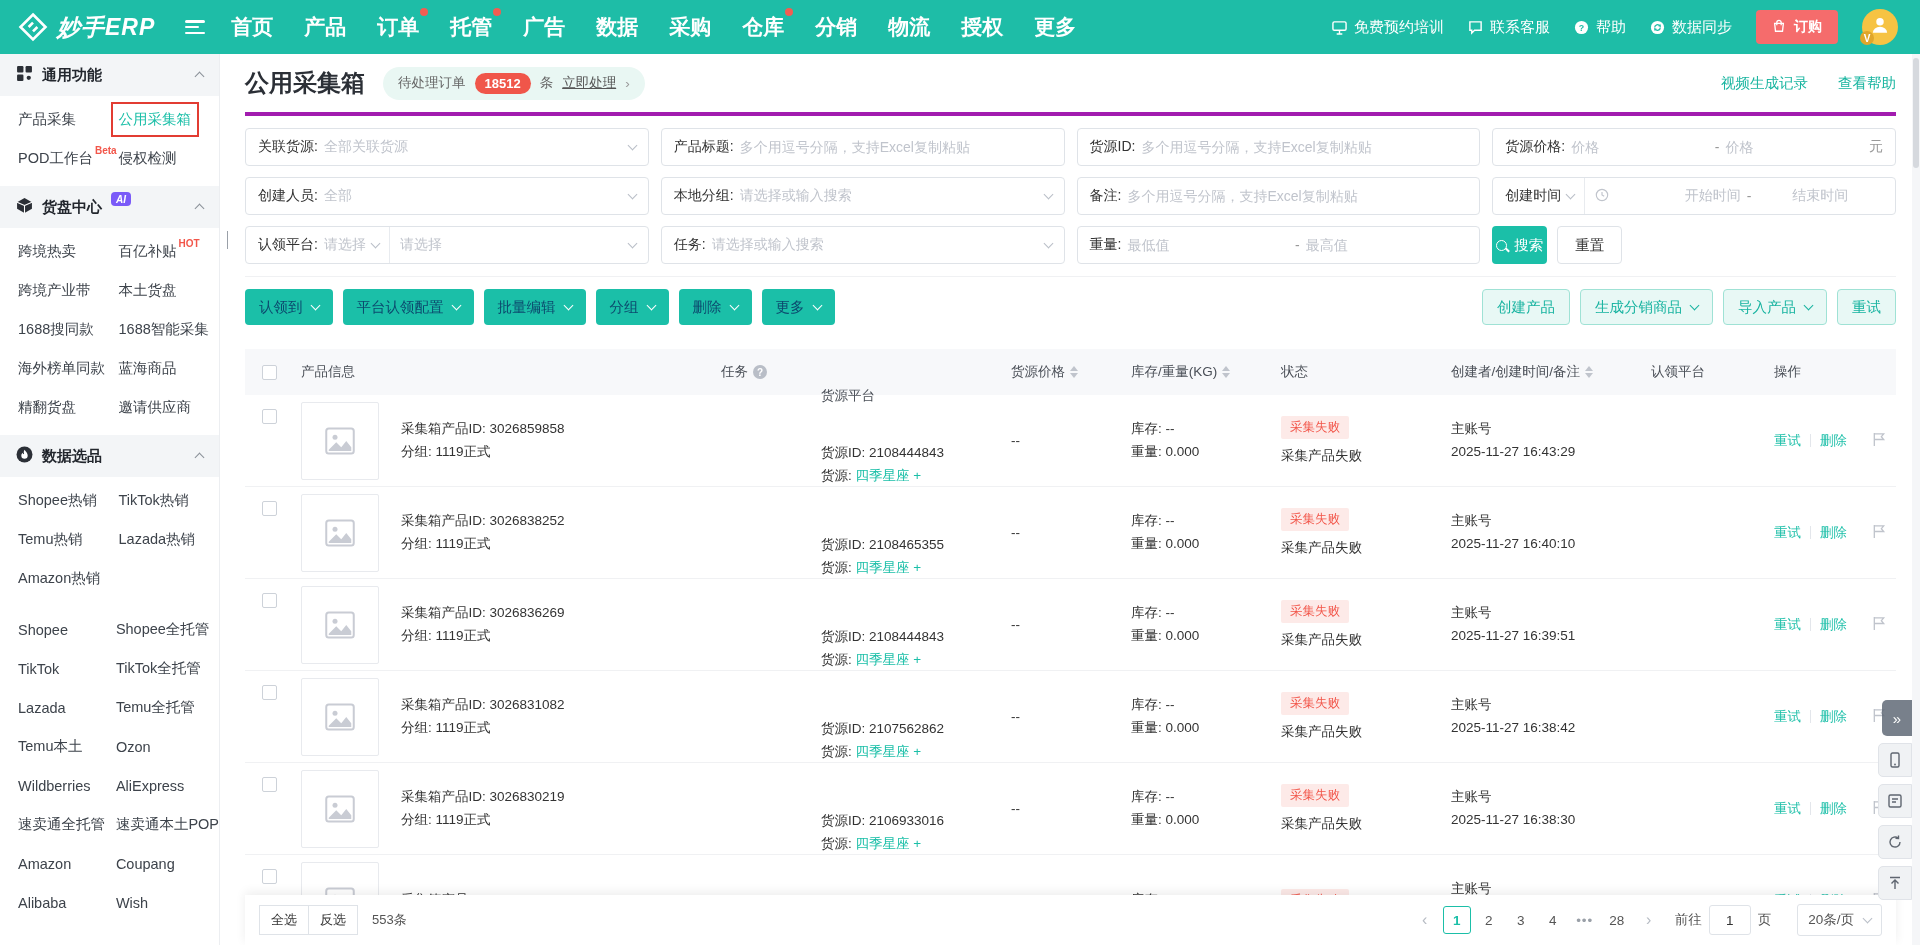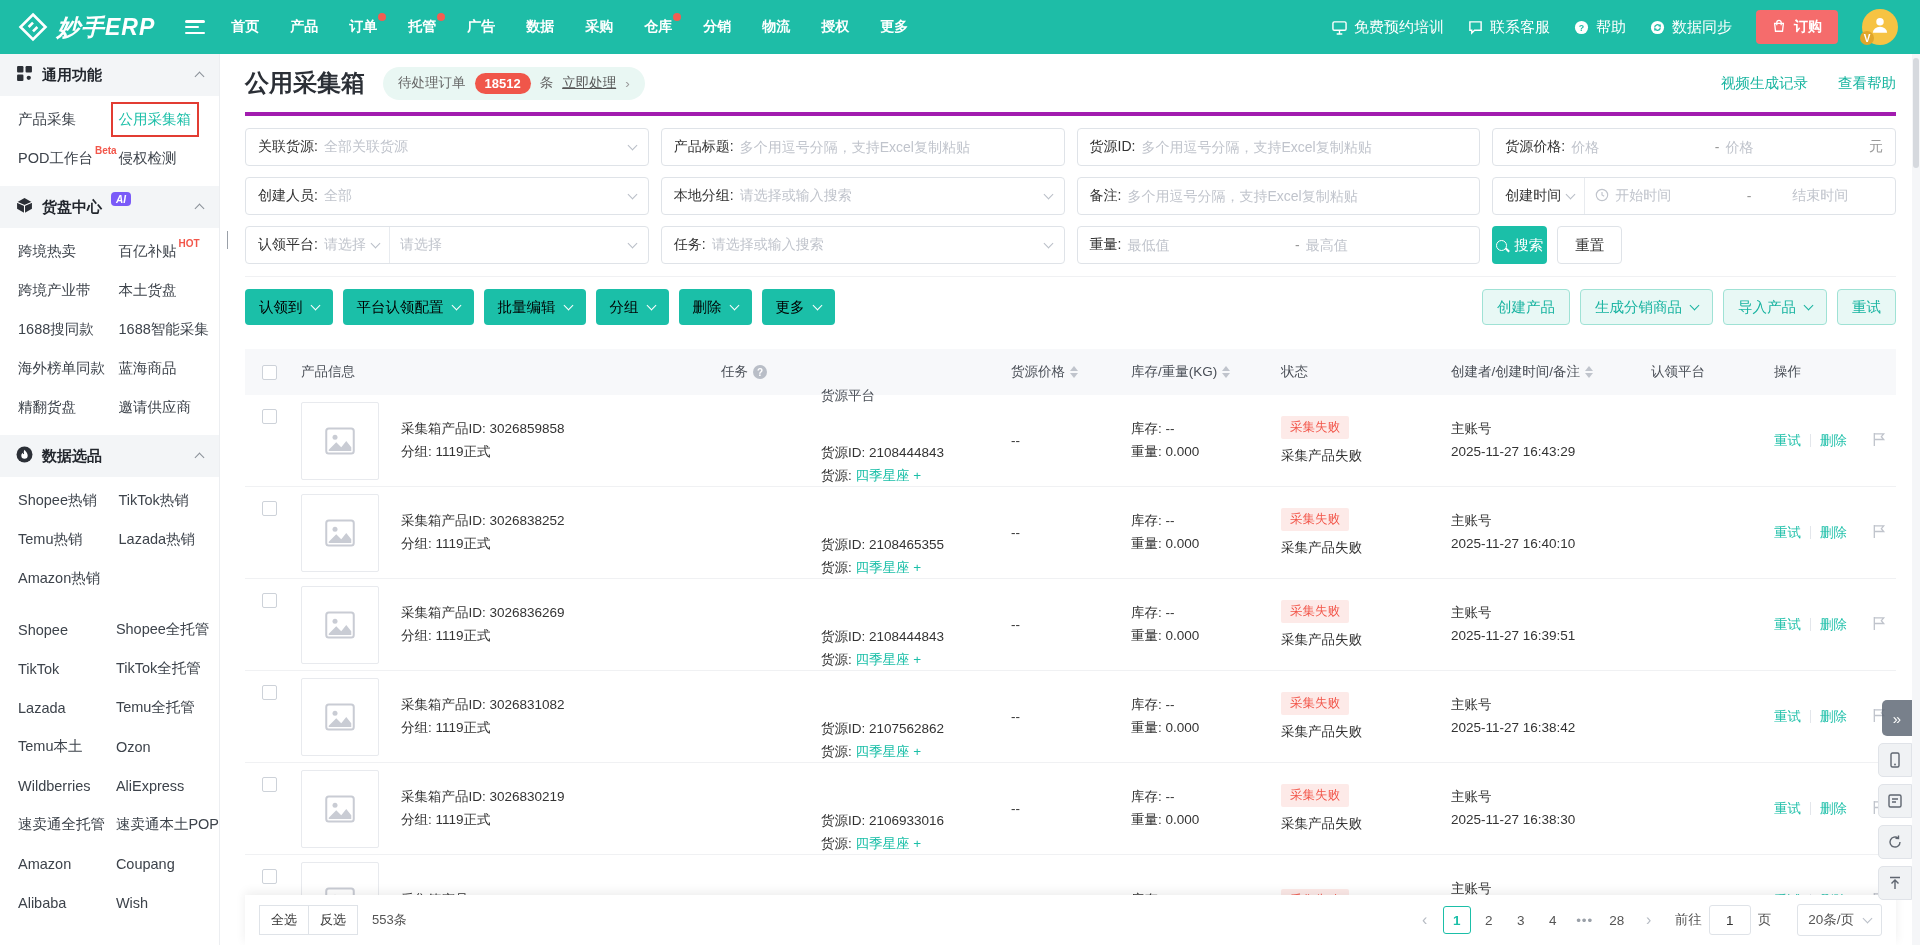--- a/index.html
+++ b/index.html
@@ -7,21 +7,21 @@
 
   
   .navbar { height:54px; background:#1ebda7; display:flex; align-items:center; padding:0 22px 0 18px; color:#fff; position:relative; z-index:30; }
   .logo { display:flex; align-items:center; gap:9px; margin-right:26px; }
   .logo svg { display:block; }
   .logo-text { font-size:23px; font-weight:700; letter-spacing:1px; font-style:italic; }
   .burger { width:20px; height:14px; display:flex; flex-direction:column; justify-content:space-between; margin:0 8px 0 4px; cursor:pointer; }
   .burger i { height:2.5px; background:#fff; border-radius:2px; display:block; }
   .burger i:nth-child(2){ width:70%; }
   .nav-menu { display:flex; align-items:center; gap:31px; margin-left:18px; }
-  .nav-item { font-size:14px; font-weight:600; position:relative; cursor:pointer; white-space:nowrap; }
+  .nav-item { font-size:21px; font-weight:600; position:relative; cursor:pointer; white-space:nowrap; }
   .nav-item .dot { position:absolute; top:-5px; right:-9px; width:8px; height:8px; background:#f25d52; border-radius:50%; }
   .nav-right { margin-left:auto; display:flex; align-items:center; gap:24px; }
   .nav-link { display:flex; align-items:center; gap:7px; font-size:15px; cursor:pointer; white-space:nowrap; }
   .nav-link svg { display:block; }
   .btn-subscribe { background:#f56c6c; border-radius:4px; height:34px; padding:0 16px; display:flex; align-items:center; gap:8px; font-size:14px; font-weight:600; cursor:pointer; }
   .avatar { width:36px; height:36px; background:#f6c343; border-radius:50%; position:relative; display:flex; align-items:center; justify-content:center; cursor:pointer; }
   .avatar .v-badge { position:absolute; left:-2px; bottom:0px; background:#e0a62a; color:#fff; font-size:10px; font-weight:700; width:14px; height:14px; border-radius:50%; display:flex; align-items:center; justify-content:center; }
 
   
   .sidebar { position:absolute; top:54px; left:0; width:220px; bottom:0; background:#fff; border-right:1px solid #eceef1; overflow:hidden; z-index:10; }
@@ -64,21 +64,21 @@
   .ctrl .sep { color:#999; }
   .range input { text-align:left; }
   .filter-actions { display:flex; gap:10px; align-items:center; }
   .btn-search { background:#1bbfa8; color:#fff; border:0; height:38px; border-radius:4px; padding:0 4px; font-size:14.5px; display:flex; align-items:center; gap:7px; cursor:pointer; }
   .btn-reset { background:#fff; border:1px solid #dfe3e8; height:38px; border-radius:4px; padding:0 17px; font-size:14.5px; color:#333; cursor:pointer; }
   .mag { width:11px; height:11px; border:1.7px solid #fff; border-radius:50%; position:relative; }
   .mag::after { content:''; position:absolute; width:5px; height:1.7px; background:#fff; transform:rotate(45deg); right:-4px; bottom:-1px; }
 
   
   .toolbar { border-top:1px solid #f0f1f3; padding:12px 0; display:flex; align-items:center; gap:10px; }
-  .tbtn { background:#1bbfa8; color:#000000; height:36px; border-radius:4px; padding:0 14px; font-size:14.5px; display:flex; align-items:center; gap:9px; cursor:pointer; white-space:nowrap; }
+  .tbtn { background:#1bbfa8; color:#0c4a6e; height:36px; border-radius:4px; padding:0 14px; font-size:14.5px; display:flex; align-items:center; gap:9px; cursor:pointer; white-space:nowrap; }
   .tbtn .chev-dn { border-color:#fff; }
   .toolbar-right { margin-left:auto; display:flex; gap:10px; }
   .lbtn { background:#e8f8f5; border:1px solid #9fe2d5; color:#17b3a0; height:36px; border-radius:4px; padding:0 14px; font-size:14.5px; display:flex; align-items:center; gap:9px; cursor:pointer; white-space:nowrap; }
   .lbtn .chev-dn { border-color:#17b3a0; }
 
   
   .tabs-row { display:flex; align-items:center; margin-top:4px; }
   .tab { border:1px solid #e2e6ea; background:#fff; color:#444; height:43px; display:flex; align-items:center; padding:0 19px; font-size:14.5px; margin-right:-1px; cursor:pointer; position:relative; white-space:nowrap; }
   .tab:first-child { border-radius:4px 0 0 4px; }
   .tab.active { background:#1bbfa8; border-color:#1bbfa8; color:#fff; z-index:2; }
@@ -552,21 +552,21 @@
       <input placeholder="多个用逗号分隔，支持Excel复制粘贴" style="">
     </div>
     <div class="ctrl">
       <span class="lbl">创建时间</span>
       <i class="chev-dn"></i>
       <span class="divider"></span>
       <span><svg width="14" height="14" viewBox="0 0 16 16">
             <circle cx="8" cy="8" r="6.5" fill="none" stroke="#c0c4cc" stroke-width="1.3"></circle>
             <path d="M8 4.5 V8 L10.5 9.5" fill="none" stroke="#c0c4cc" stroke-width="1.3"></path>
           </svg></span>
-      <span class="ph" style="flex:1;text-align:left;font-family:Liberation Serif, serif;">开始时间</span>
+      <span class="ph" style="flex:1;text-align:right;font-family:Liberation Serif, serif;">开始时间</span>
       <span class="sep">-</span>
       <span class="ph" style="flex:1;text-align:center;">结束时间</span>
     </div>
 
     <div class="ctrl">
       <span class="lbl">认领平台:</span>
       <span class="ph">请选择</span>
       <i class="chev-dn"></i>
       <span class="divider"></span>
       <span class="ph">请选择</span>

